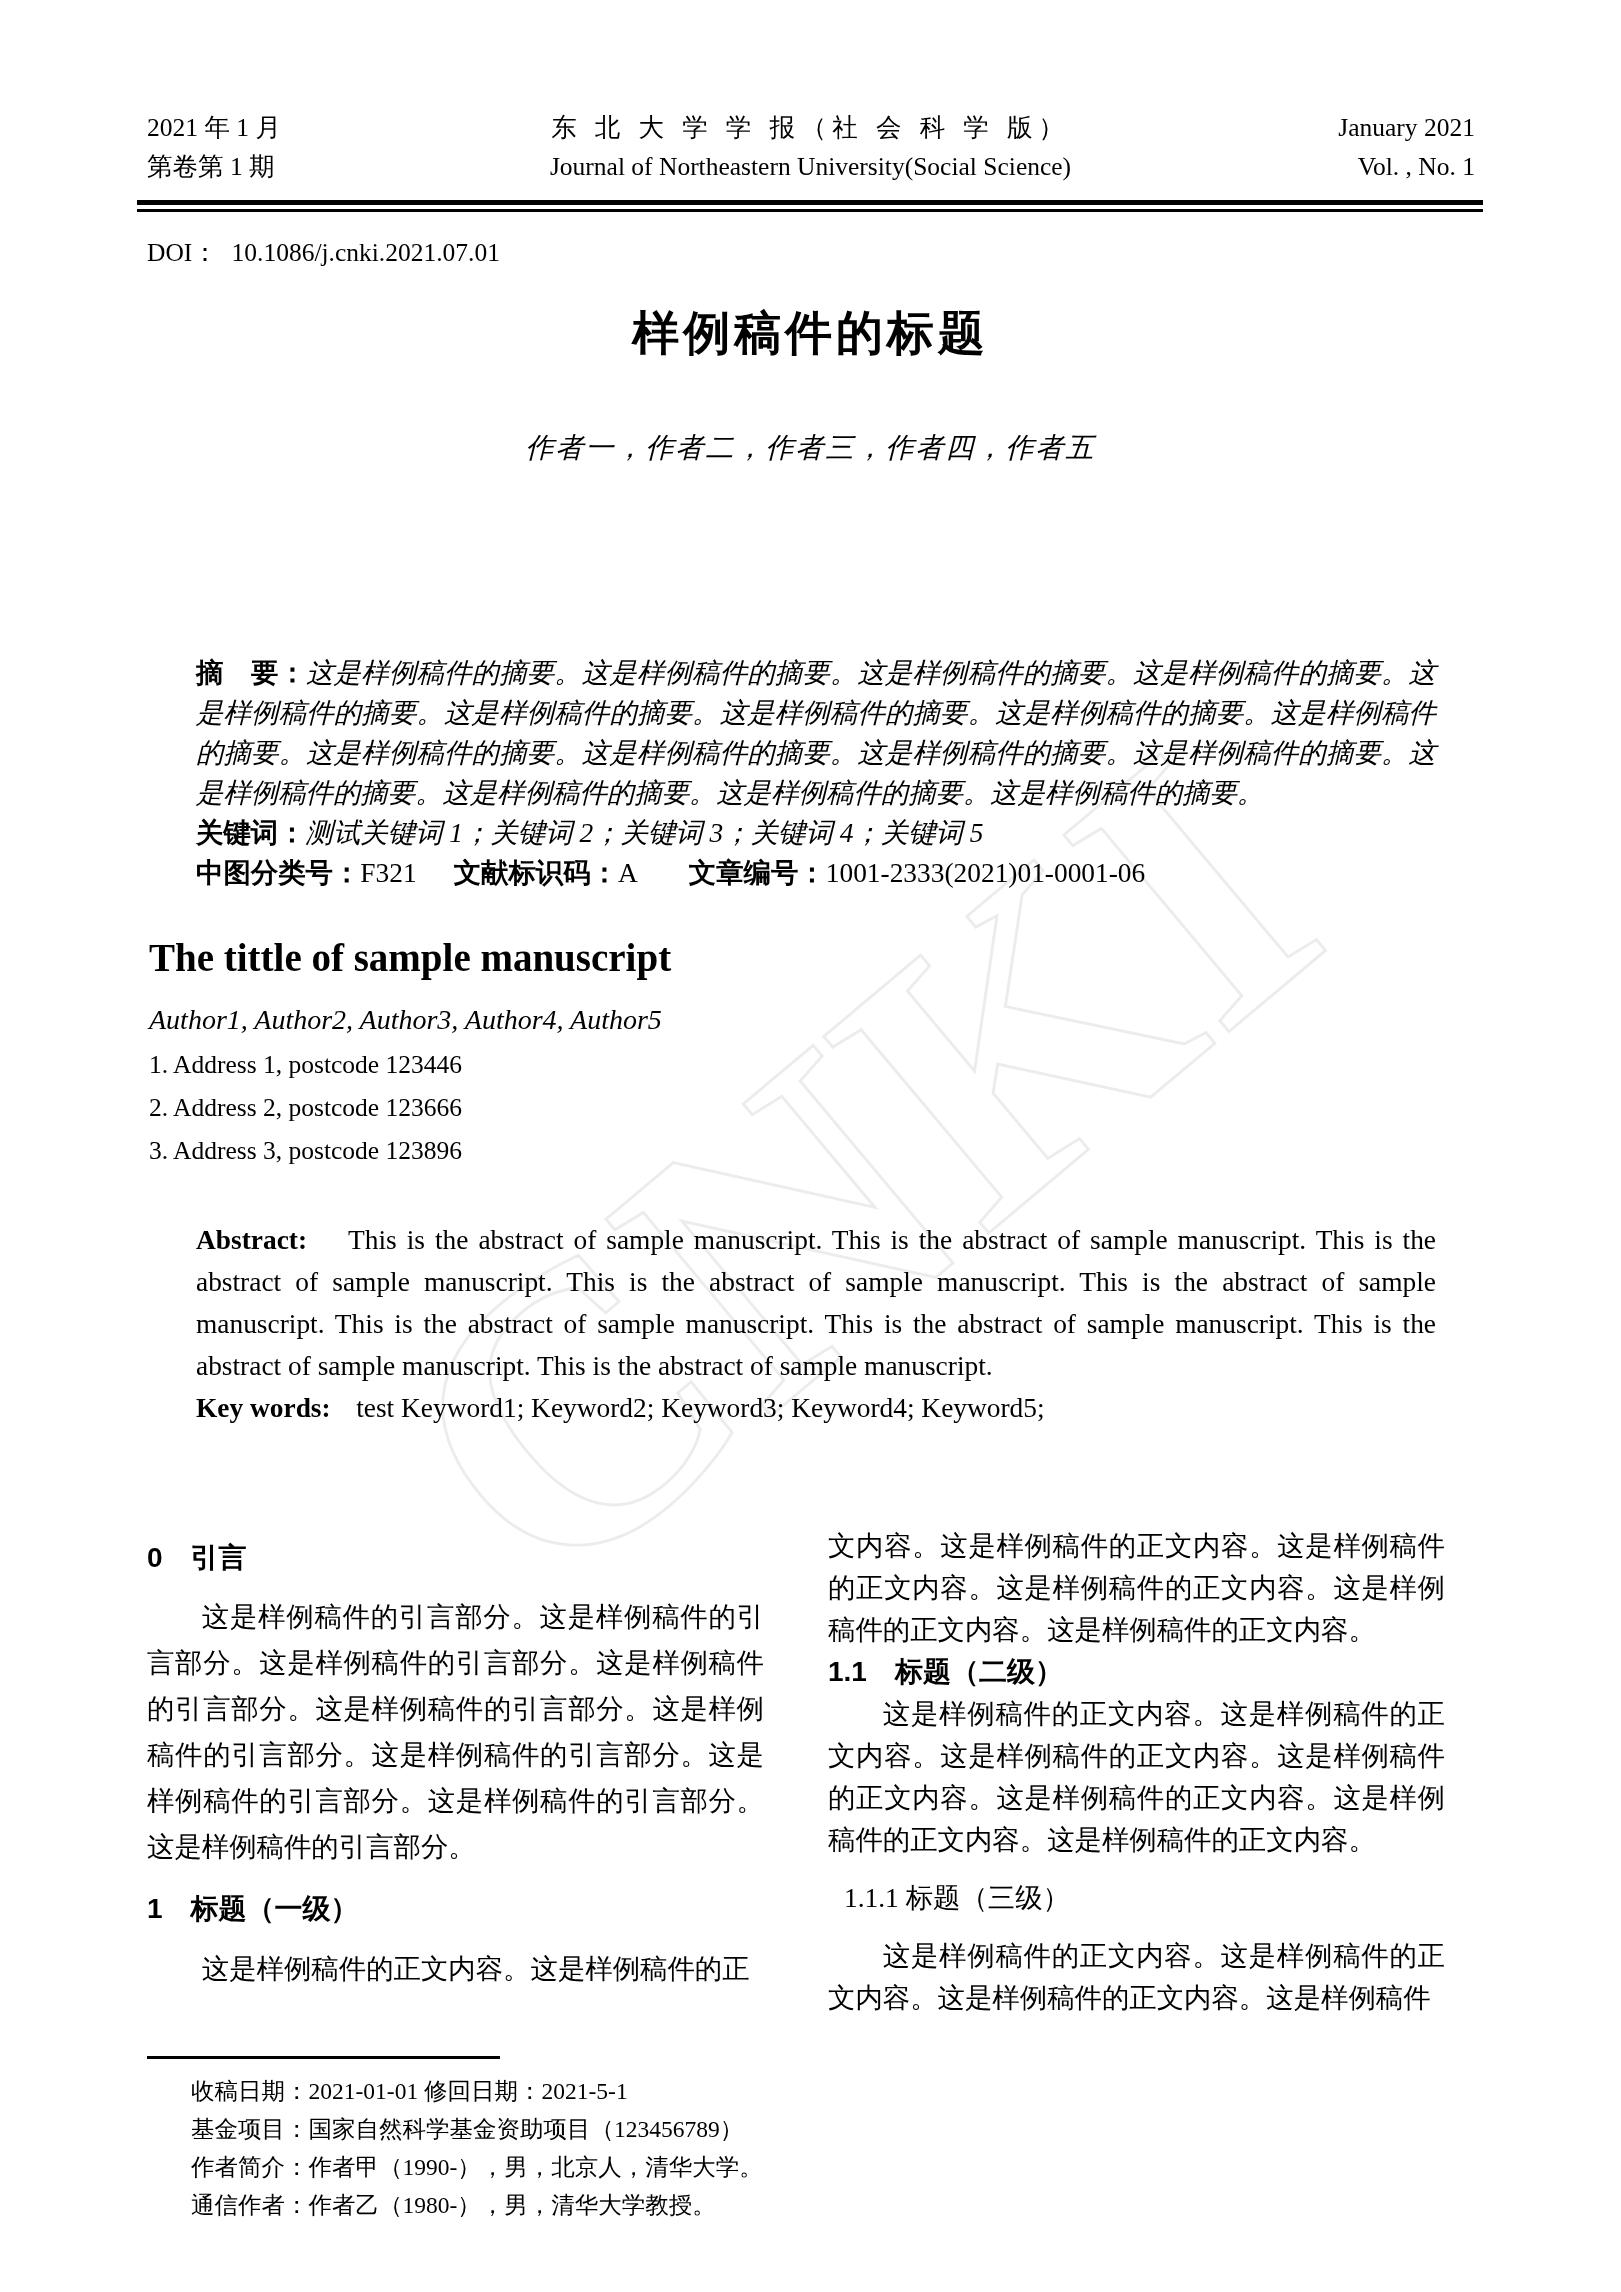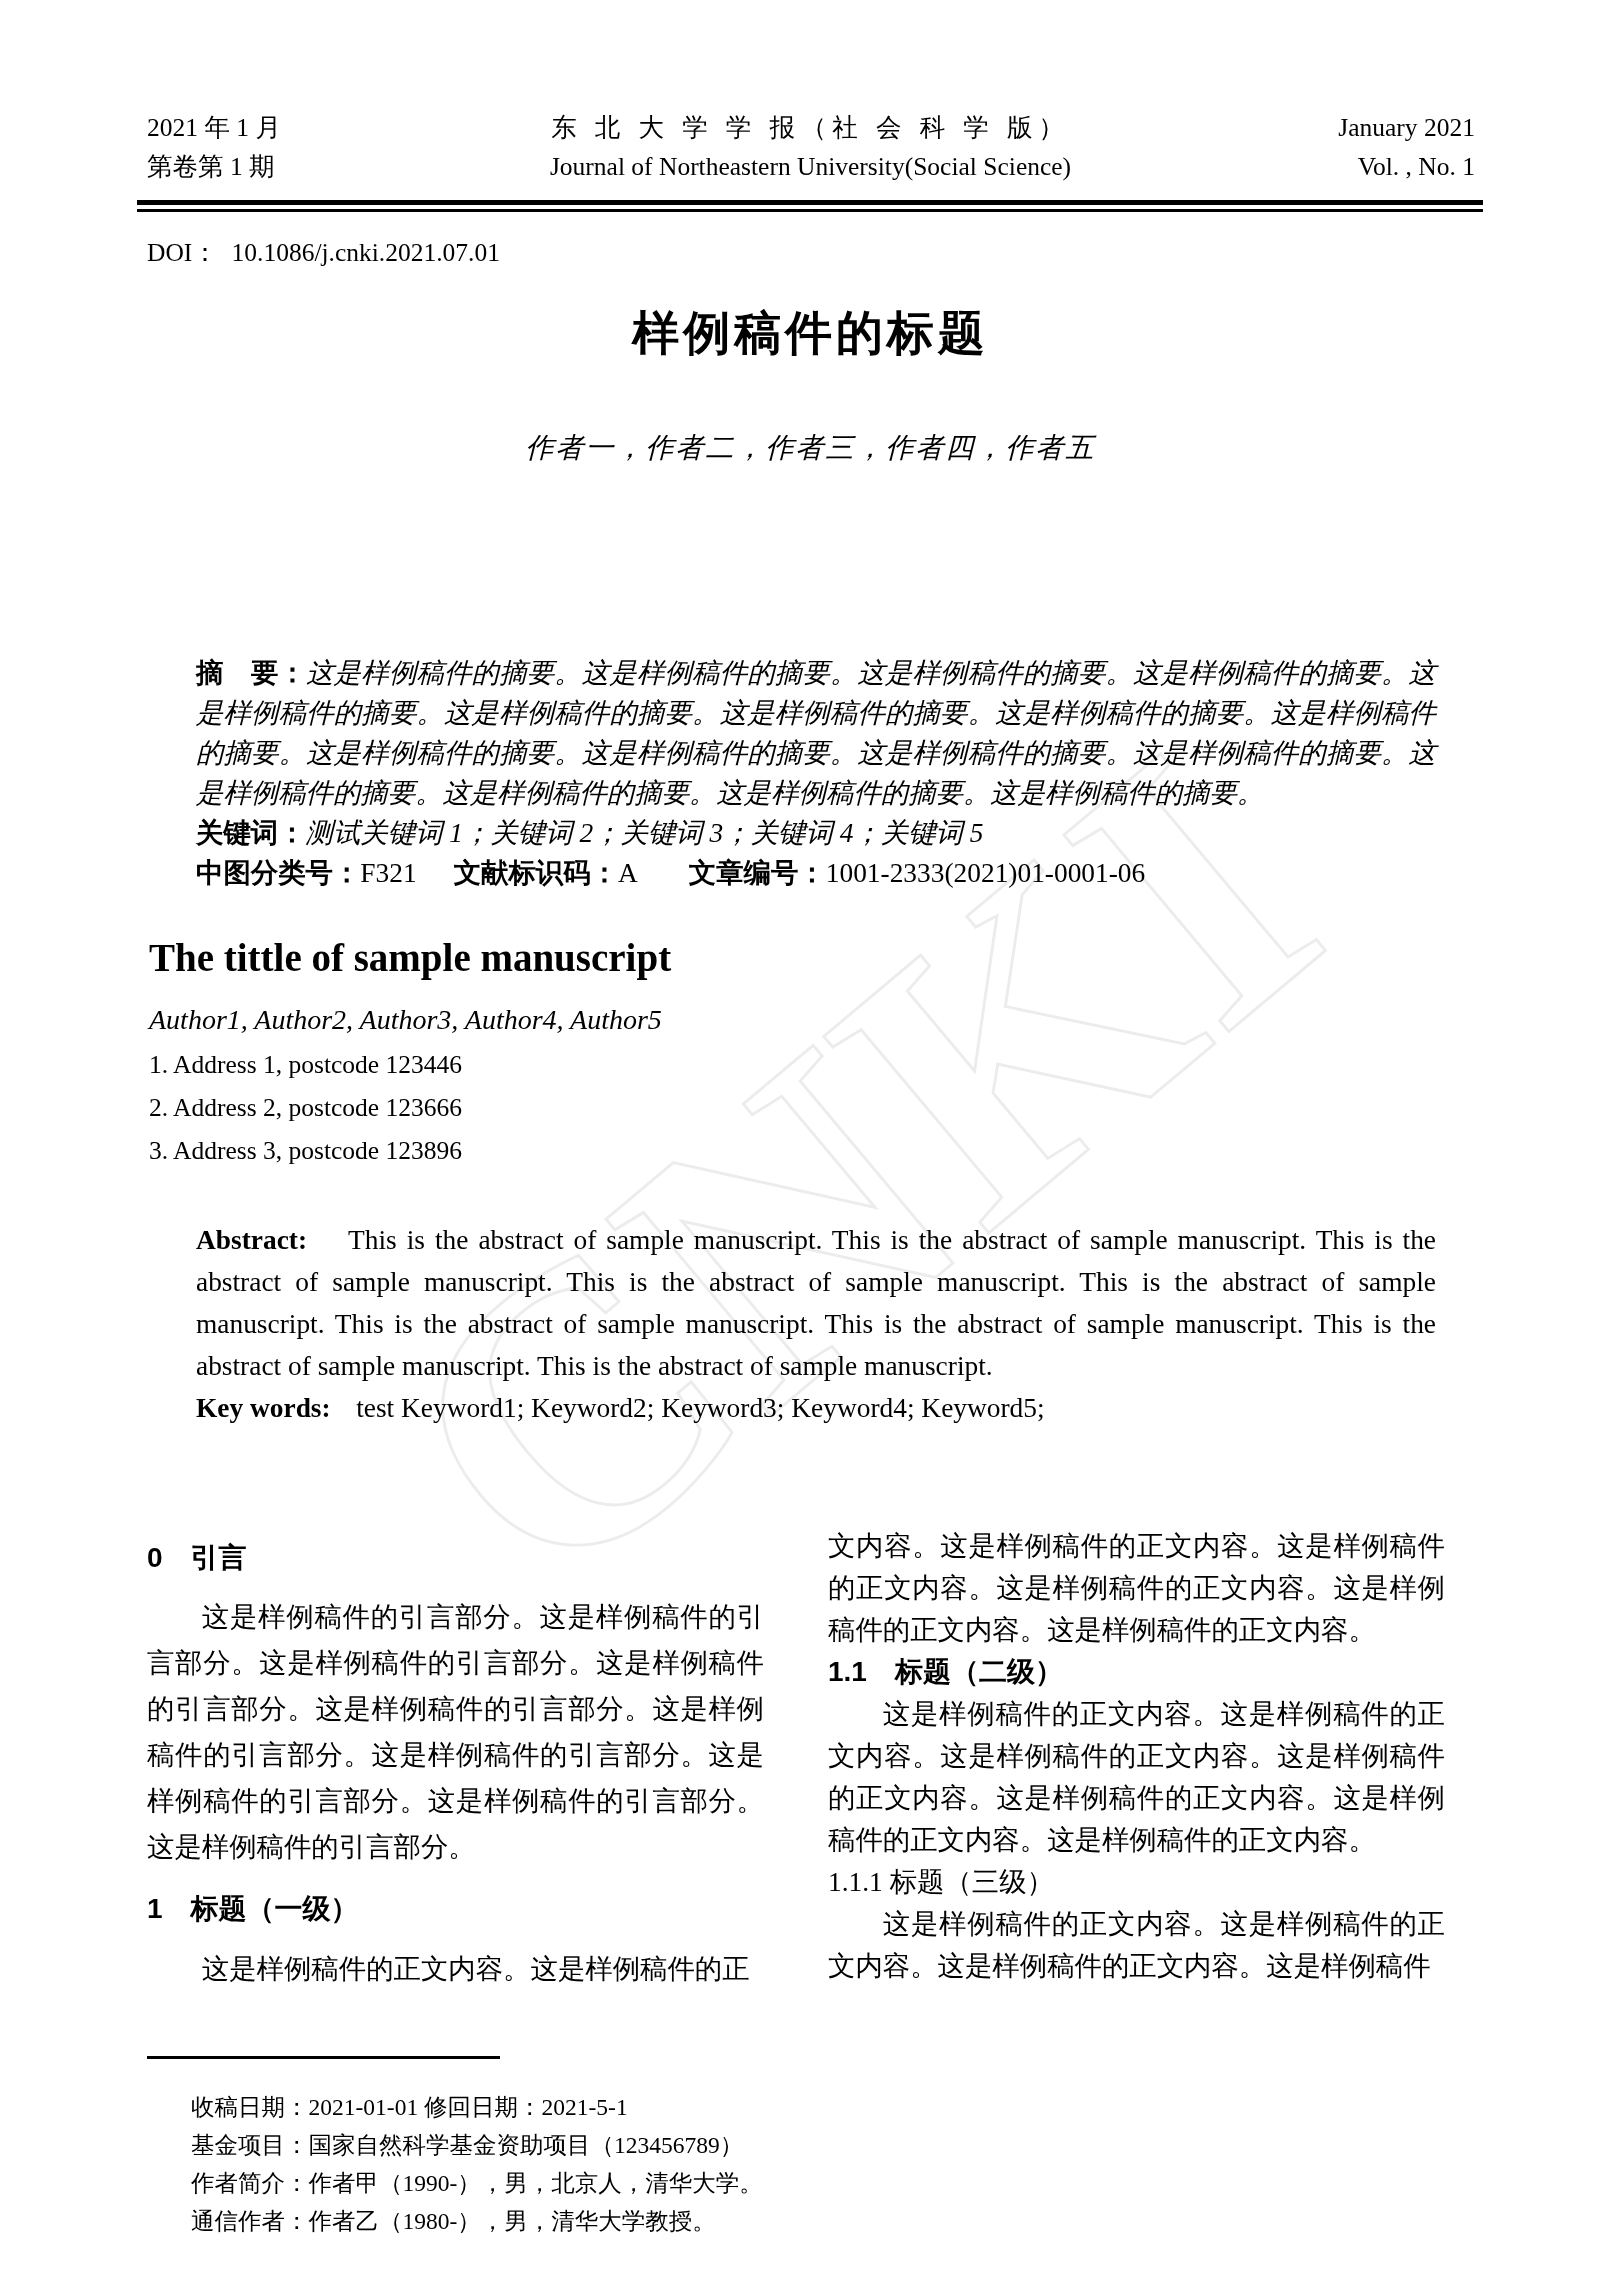--- a/index.html
+++ b/index.html
@@ -66,25 +66,25 @@
   .col-left{left:147px;top:1525px;width:617px;}
   .col-left p{line-height:46px;}
   .col-right{left:828px;top:1525px;width:617px;}
   .col-right p{line-height:42px;}
   .h-cn{font-family:"Liberation Sans","DejaVu Sans",sans-serif;
     font-weight:bold;font-size:28px;line-height:46px;margin:0;}
   .col-left .h-first{margin:9.8px 0 13.7px 0;}
   .col-left .h-sec{margin:15.7px 0 13.7px 0;}
   .col-right .h-cn{line-height:42px;margin:0;}
   .h-song{font-family:"Liberation Serif","DejaVu Serif",serif;
-    font-weight:normal;font-size:27.4px;line-height:42px;margin:0;}
+    font-weight:normal;font-size:27.4px;line-height:42px;margin:16px;}
 
   
   .fn-rule{left:147px;top:2056px;width:353px;height:2.9px;background:#000;}
-  .fn-block{left:191px;top:2072px;font-size:23.5px;line-height:38px;margin-top:16px;}
+  .fn-block{left:191px;top:2072px;font-size:23.5px;line-height:38px;}
 </style>
 </head>
 <body>
 
 <div class="page">
 
   <div class="abs wm">CNKI</div>
 
   <div class="abs hdr hdr-left">
     <div>2021 年 1 月</div>

